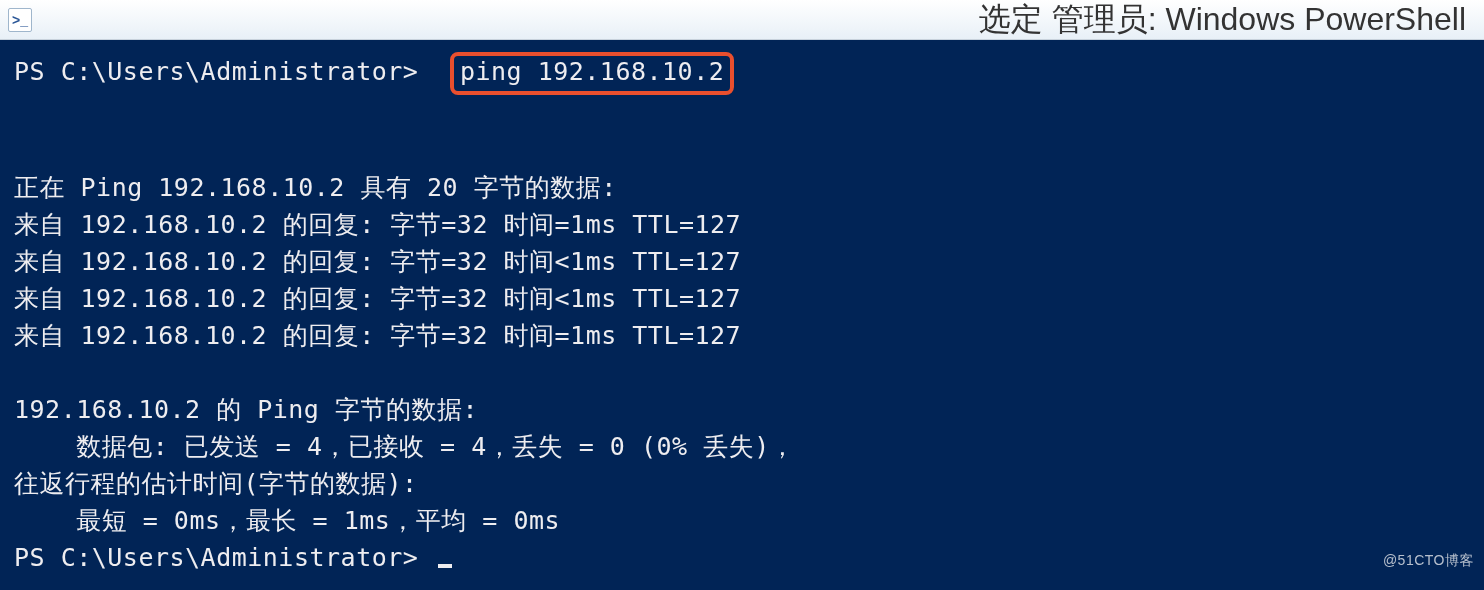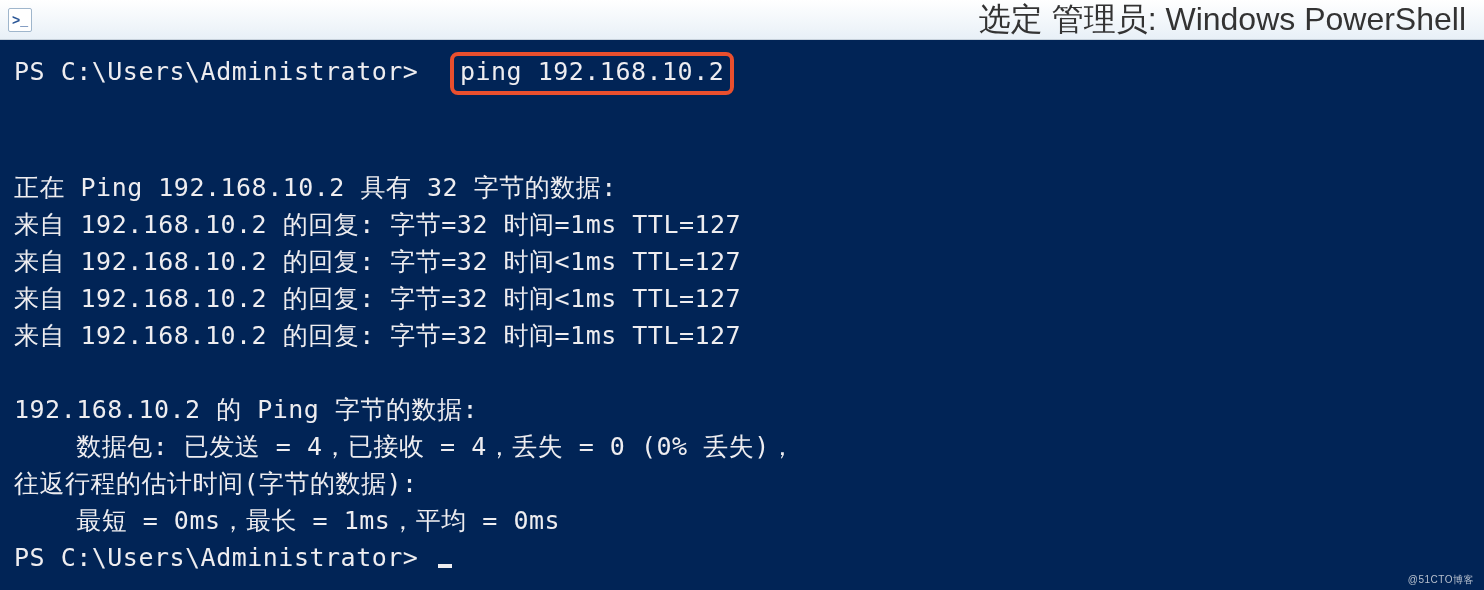--- a/index.html
+++ b/index.html
@@ -79,41 +79,41 @@
     .cursor {
       display: inline-block;
       width: 14px;
       height: 4px;
       background: #eeedf0;
       vertical-align: -2px;
       margin-left: 4px;
     }
     .watermark {
       position: absolute;
-      bottom: 2px;
+      bottom: 19px;
       right: 10px;
       color: #d7dbe2;
-      font-size: 10px;
+      font-size: 14px;
       font-family: 'Microsoft YaHei', sans-serif;
       opacity: 0.85;
     }
   </style>
 </head>
 <body>
 
 <div class="window">
   <div class="title-bar">
     <div class="title-icon">
       <span class="title-icon-inner">&gt;_</span>
     </div>
     <div class="title-text">选定 管理员: Windows PowerShell</div>
   </div>
   <div class="terminal"><span class="prompt-line"><span>PS C:\Users\Administrator&gt;</span> <span class="highlight-box"><span>ping 192.168.10.2</span></span></span>
 <span></span>
-<span>正在 Ping 192.168.10.2 具有 32 字节的数据:</span>
+<span>正在 Ping 192.168.10.2 具有 20 字节的数据:</span>
 <span>来自 192.168.10.2 的回复: 字节=32 时间=1ms TTL=127</span>
 <span>来自 192.168.10.2 的回复: 字节=32 时间&lt;1ms TTL=127</span>
 <span>来自 192.168.10.2 的回复: 字节=32 时间&lt;1ms TTL=127</span>
 <span>来自 192.168.10.2 的回复: 字节=32 时间=1ms TTL=127</span>
 <span></span>
 <span>192.168.10.2 的 Ping 字节的数据:</span>
 <span>    数据包: 已发送 = 4，已接收 = 4，丢失 = 0 (0% 丢失)，</span>
 <span>往返行程的估计时间(字节的数据):</span>
 <span>    最短 = 0ms，最长 = 1ms，平均 = 0ms</span>
 <span><span>PS C:\Users\Administrator&gt; </span><span class="cursor"></span></span><div class="watermark">@51CTO博客</div></div>

